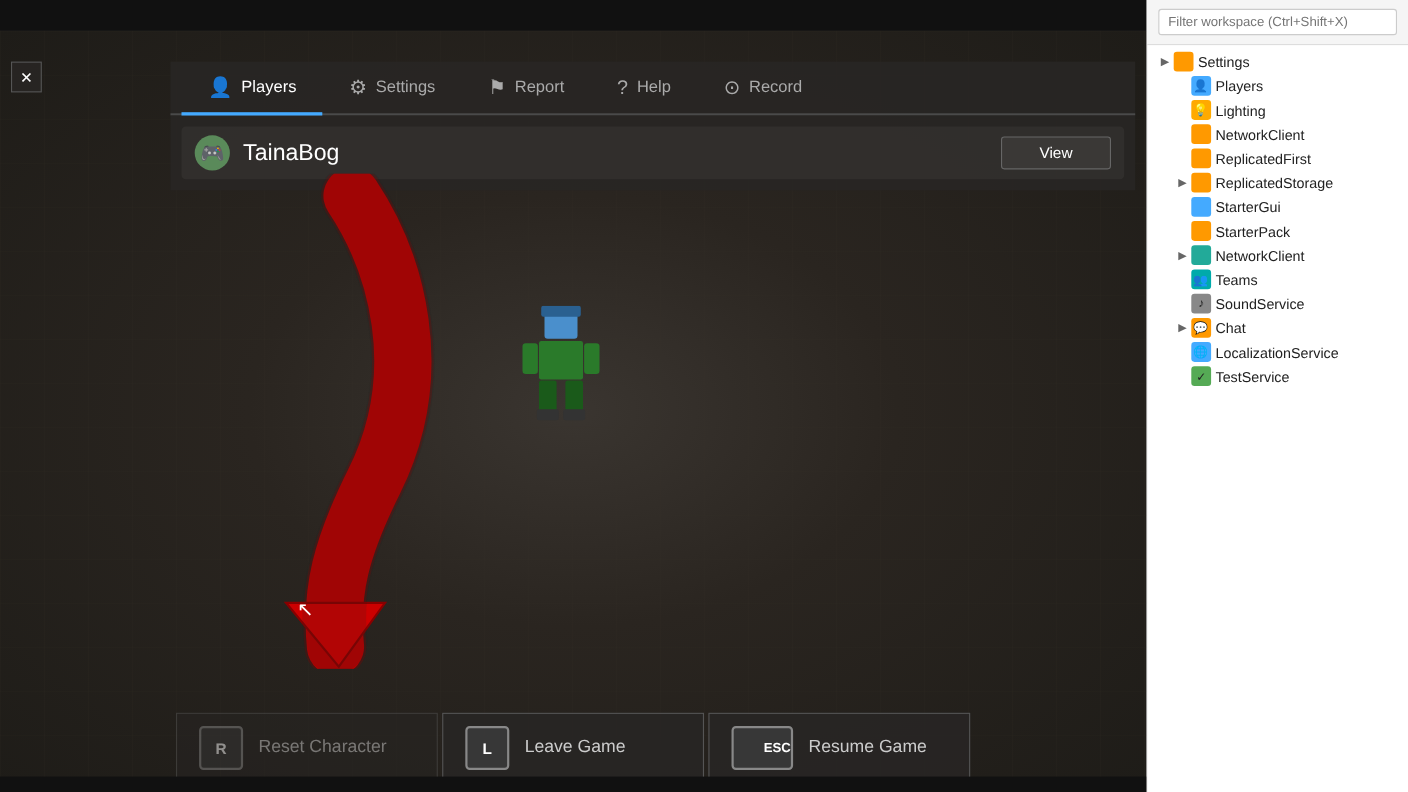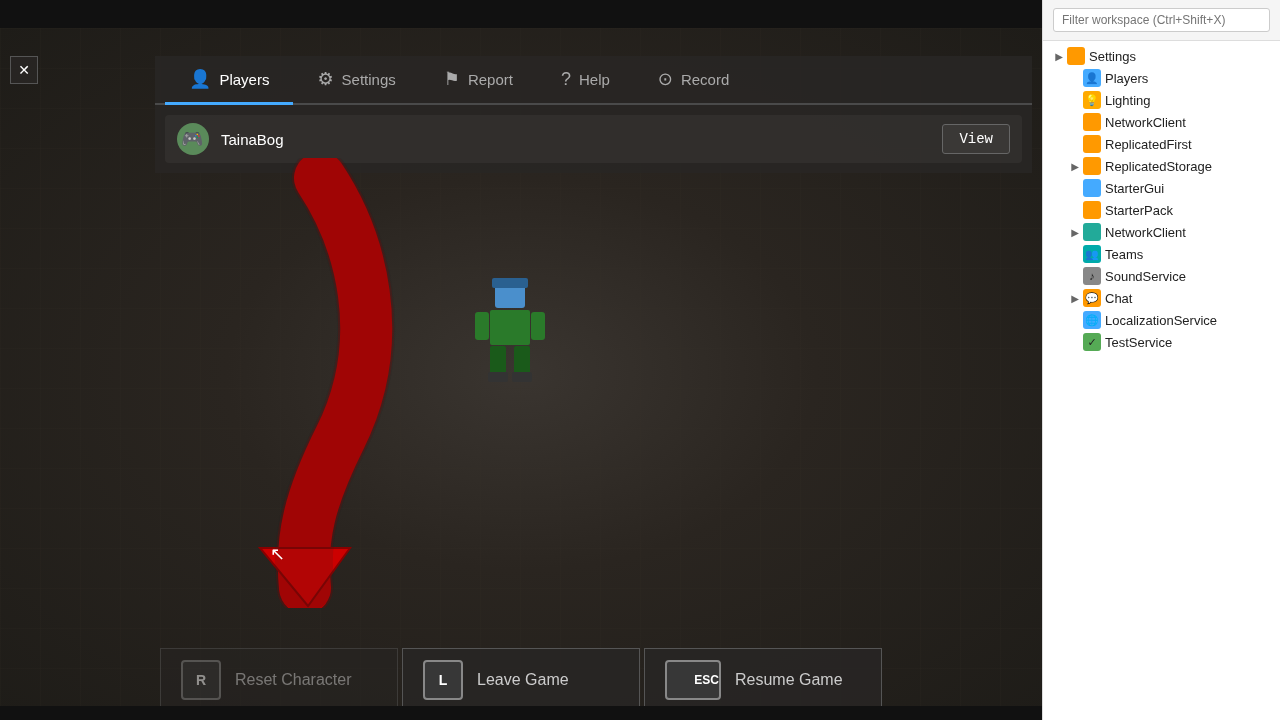--- a/index.html
+++ b/index.html
@@ -107,33 +107,32 @@
       display: flex;
       align-items: center;
       justify-content: center;
       font-size: 18px;
       margin-right: 12px;
       flex-shrink: 0;
     }
 
     .player-name {
       color: #fff;
-      font-size: 15px;
+      font-size: 21px;
       flex: 1;
     }
 
     .view-btn {
       background: rgba(60, 58, 55, 0.9);
       color: #fff;
       border: 1px solid #666;
-      padding: 6px 16px;
+      padding: 6px 34px;
       font-size: 14px;
       cursor: pointer;
       border-radius: 3px;
-      font-family: Liberation Mono, monospace;
     }
 
     
     .arrow-container {
       position: absolute;
       top: 130px;
       left: 160px;
       width: 300px;
       height: 450px;
       pointer-events: none;

